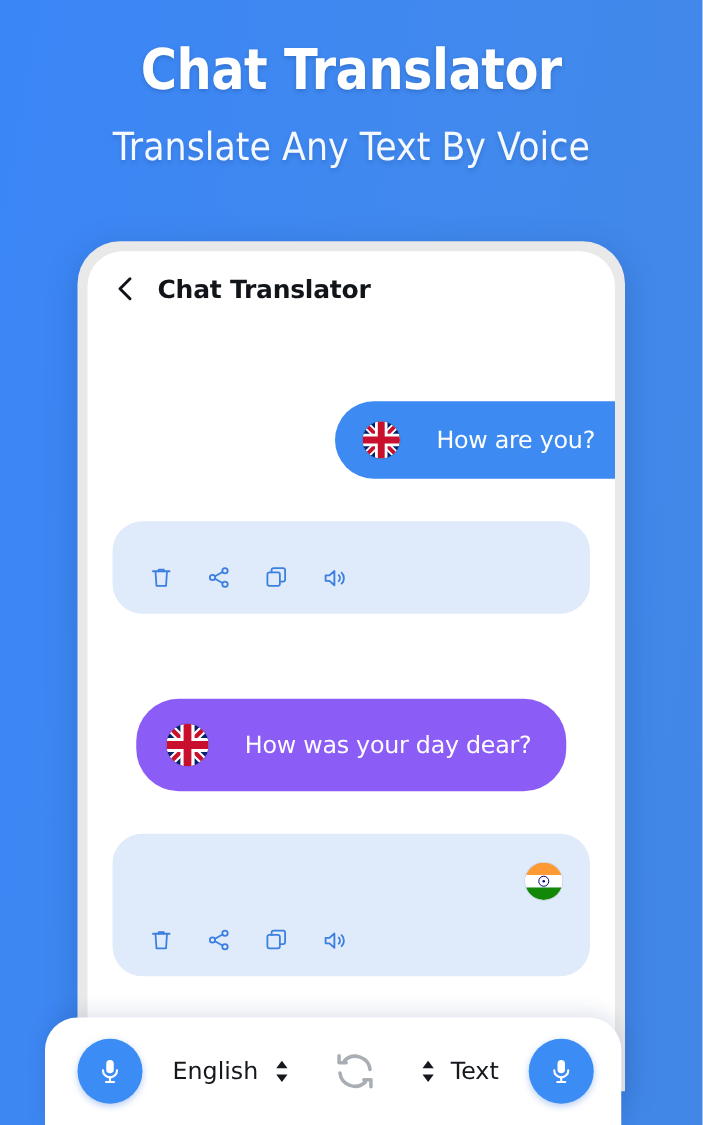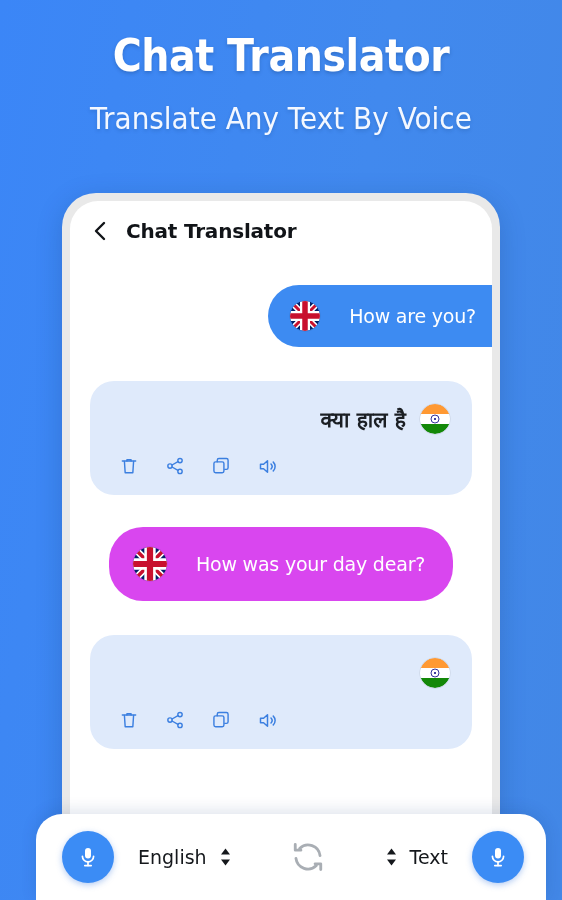--- a/index.html
+++ b/index.html
@@ -102,20 +102,21 @@
   }
   .bubble-source {
     display: flex;
     align-items: center;
     gap: 29px;
     padding: 16px 26px 16px 22px;
     border-radius: 34px;
     color: #ffffff;
     font-size: 19px;
     white-space: nowrap;
+    margin-top: 36px;
   }
   .bubble-source.overflow-right {
     margin-right: -30px;
     padding-right: 46px;
   }
   .bubble-text-en {
     font-family: "DejaVu Sans", sans-serif;
     font-weight: 400;
     font-size: 19px;
     letter-spacing: -0.2px;
@@ -169,21 +170,21 @@
     flex: 0 0 auto;
     box-shadow: 0 0 0 0.5px rgba(0,0,0,0.12);
   }
   .flag.big { width: 34px; height: 34px; }
 
   
   .bottom-bar {
     position: absolute;
     left: 36px;
     bottom: 0;
-    width: 510px;
+    width: 461px;
     height: 86px;
     background: #ffffff;
     border-radius: 26px 26px 0 0;
     display: flex;
     align-items: center;
     box-shadow: 0 -3px 16px rgba(12,50,110,0.14);
   }
   .mic-btn {
     width: 52px; height: 52px;
     border-radius: 50%;
@@ -250,37 +251,20 @@
                 <path d="M30,0 V60 M0,30 H60" stroke="#C8102E" stroke-width="11"></path>
               </g>
             </svg>
           </span>
           <span class="bubble-text-en">How are you?</span>
         </div>
       </div>
 
       <div class="msg-target">
         <div class="bubble-target">
-          <div class="target-row">
-            <span class="bubble-text-hi">क्या हाल है</span>
-            <span class="flag">
-              <svg viewBox="0 0 60 60" width="30" height="30">
-                <clipPath id="i1">
-                    <circle cx="30" cy="30" r="30"></circle>
-                  </clipPath>
-                <g clip-path="url(#i1)">
-                  <rect width="60" height="20" fill="#FF9933"></rect>
-                  <rect y="20" width="60" height="20" fill="#FFFFFF"></rect>
-                  <rect y="40" width="60" height="20" fill="#138808"></rect>
-                  <circle cx="30" cy="30" r="8" fill="none" stroke="#000080" stroke-width="1.6"></circle>
-                  <circle cx="30" cy="30" r="2" fill="#000080"></circle>
-                </g>
-              </svg>
-            </span>
-          </div>
           <div class="action-row">
             <span class="action-icon">
               <svg width="20" height="20" viewBox="0 0 24 24" fill="none" stroke="#3b7fe0" stroke-width="1.7" stroke-linecap="round" stroke-linejoin="round">
                 <path d="M4 6h16"></path>
                   <path d="M9.5 6V4.5h5V6"></path>
                 <path d="M6.5 6.5 L7.4 20 h9.2 L17.5 6.5"></path>
               </svg>
             </span>
             <span class="action-icon">
               <svg width="20" height="20" viewBox="0 0 24 24" fill="none" stroke="#3b7fe0" stroke-width="1.7" stroke-linecap="round" stroke-linejoin="round">
@@ -301,21 +285,21 @@
                 <path d="M4 9.5h3.5L12 5.5v13L7.5 14.5H4z"></path>
                 <path d="M16 9.2a4 4 0 0 1 0 5.6"></path>
                 <path d="M18.6 7a7 7 0 0 1 0 10"></path>
               </svg>
             </span>
           </div>
         </div>
       </div>
 
       <div class="msg-source" style="justify-content:center;">
-        <div class="bubble-source" style="background:#d946ef;padding:20px 28px 20px 24px;">
+        <div class="bubble-source" style="background:#8b5cf6;padding:20px 28px 20px 24px;">
           <span class="flag big">
             <svg viewBox="0 0 60 60" width="34" height="34">
               <clipPath id="c2">
                   <circle cx="30" cy="30" r="30"></circle>
                 </clipPath>
               <g clip-path="url(#c2)">
                 <rect width="60" height="60" fill="#012169"></rect>
                 <path d="M0,0 L60,60 M60,0 L0,60" stroke="#fff" stroke-width="12"></path>
                 <path d="M0,0 L60,60 M60,0 L0,60" stroke="#C8102E" stroke-width="6"></path>
                 <path d="M30,0 V60 M0,30 H60" stroke="#fff" stroke-width="20"></path>

